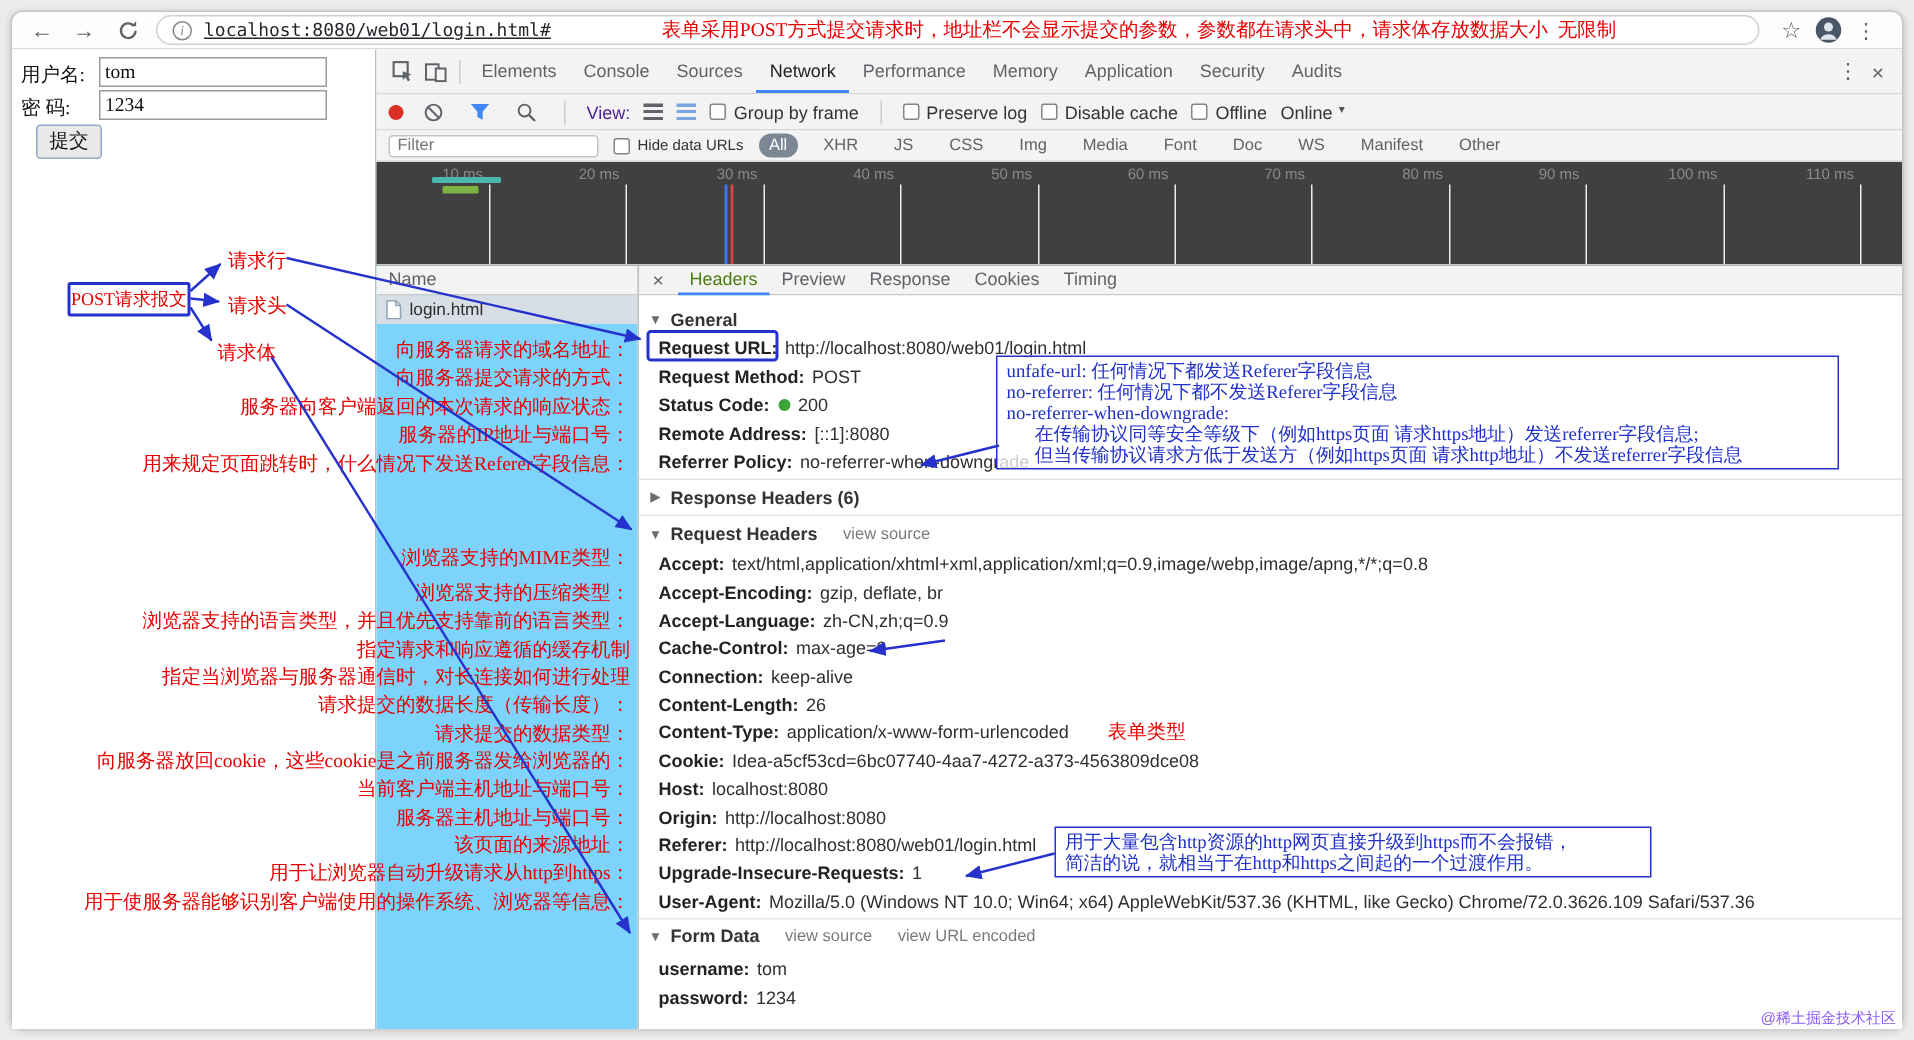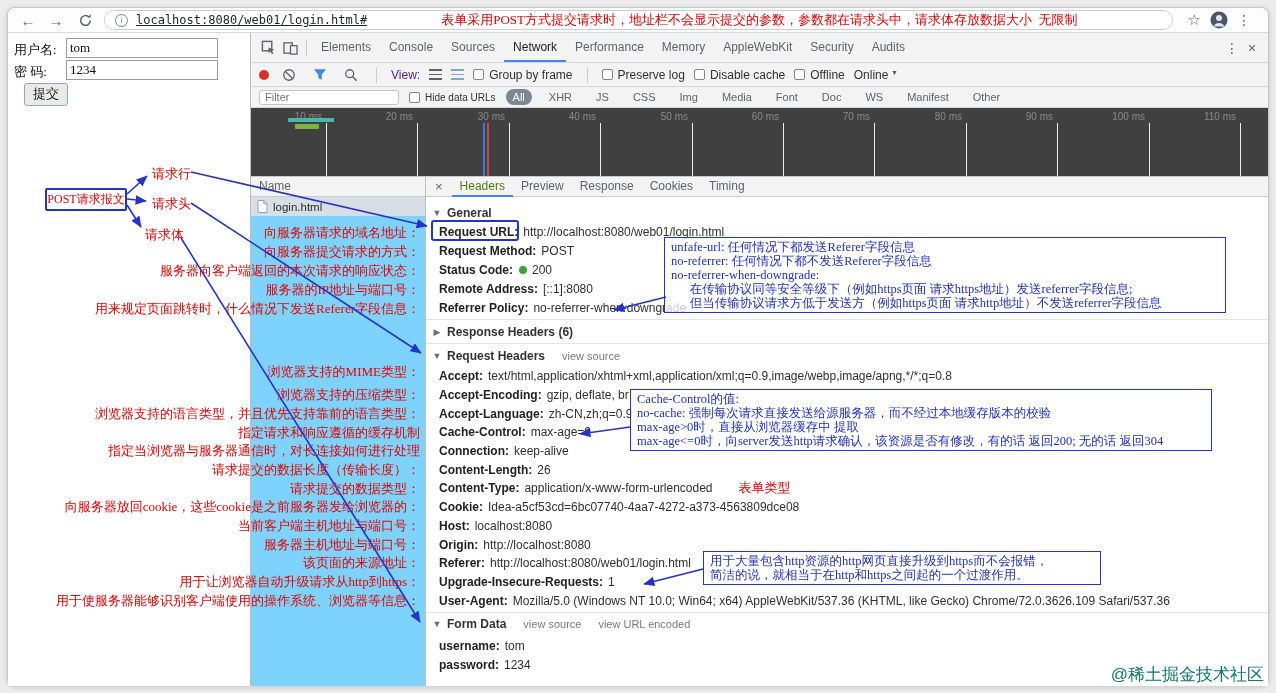--- a/index.html
+++ b/index.html
@@ -83,21 +83,21 @@
 
   
   .left-notes{position:absolute;left:8px;top:0;width:414px;height:693px;z-index:40;pointer-events:none;}
   .left-notes .ln{position:absolute;right:2px;white-space:nowrap;line-height:14px;}
   .tag-label{position:absolute;z-index:42;white-space:nowrap;pointer-events:none;}
   .post-box{position:absolute;left:45px;top:188px;width:82px;height:23px;border:2px solid #2533cc;border-radius:2px;display:flex;align-items:center;justify-content:center;z-index:42;font-size:12px;pointer-events:none;}
   .bbox{position:absolute;border:1.5px solid #2533cc;background:rgba(255,255,255,.75);z-index:45;padding:2px 6px;pointer-events:none;}
   .bbox .bl{color:#2030c8;font-family:"Liberation Serif","DejaVu Serif",serif;font-size:12.5px;line-height:14px;white-space:pre;}
   .url-hl{position:absolute;left:431px;top:220px;width:88px;height:21px;border:2px solid #2533cc;border-radius:3px;z-index:44;pointer-events:none;}
   .arrows{position:absolute;left:0;top:0;width:1276px;height:693px;z-index:50;pointer-events:none;}
-  .watermark{position:absolute;right:12px;bottom:7px;font-size:17px;color:#0f766e;z-index:60;}
+  .watermark{position:absolute;right:12px;bottom:7px;font-size:10px;color:#8b5cf6;z-index:60;}
 </style>
 </head>
 <body>
 
 <div class="screen">
   <div class="window"></div>
 
   <div class="chrome">
     <span class="nav-ic">←</span>
     <span class="nav-ic">→</span>
@@ -145,21 +145,21 @@
             <rect x="8" y="5" width="7" height="9" fill="#f3f3f3" stroke="#5f6368" stroke-width="1.4"></rect>
           </svg>
       </span>
       <span class="vsep"></span>
       <span class="dt-tab">Elements</span>
       <span class="dt-tab">Console</span>
       <span class="dt-tab">Sources</span>
       <span class="dt-tab active">Network</span>
       <span class="dt-tab">Performance</span>
       <span class="dt-tab">Memory</span>
-      <span class="dt-tab">AppleWebKit</span>
+      <span class="dt-tab">Application</span>
       <span class="dt-tab">Security</span>
       <span class="dt-tab">Audits</span>
       <span class="spacer"></span>
       <span class="tb-txt">⋮</span>
       <span class="tb-txt">×</span>
     </div>
 
     <div class="dt-toolbar">
       <span class="rec-dot"></span>
       <span class="ticon">
@@ -423,26 +423,20 @@
   <div class="url-hl"></div>
 
   <div class="bbox" style="left:664px;top:237px;width:562px">
     <div class="bl">unfafe-url: 任何情况下都发送Referer字段信息</div>
     <div class="bl">no-referrer: 任何情况下都不发送Referer字段信息</div>
     <div class="bl">no-referrer-when-downgrade:</div>
     <div class="bl">      在传输协议同等安全等级下（例如https页面 请求https地址）发送referrer字段信息;</div>
     <div class="bl">      但当传输协议请求方低于发送方（例如https页面 请求http地址）不发送referrer字段信息</div>
   </div>
 
-  <div class="bbox" style="left:630px;top:389px;width:582px">
-    <div class="bl">Cache-Control的值:</div>
-    <div class="bl">no-cache: 强制每次请求直接发送给源服务器，而不经过本地缓存版本的校验</div>
-    <div class="bl">max-age&gt;0时，直接从浏览器缓存中 提取</div>
-    <div class="bl">max-age&lt;=0时，向server发送http请求确认，该资源是否有修改，有的话 返回200; 无的话 返回304</div>
-  </div>
 
   <div class="bbox" style="left:703px;top:551px;width:398px">
     <div class="bl">用于大量包含http资源的http网页直接升级到https而不会报错，</div>
     <div class="bl">简洁的说，就相当于在http和https之间起的一个过渡作用。</div>
   </div>
 
   <svg class="arrows" viewBox="0 0 1276 693">
     <defs>
       <marker id="ah" markerWidth="9" markerHeight="8" refX="6.5" refY="3" orient="auto">
         <path d="M0,0 L7,3 L0,6 z" fill="#2533cc"></path>

